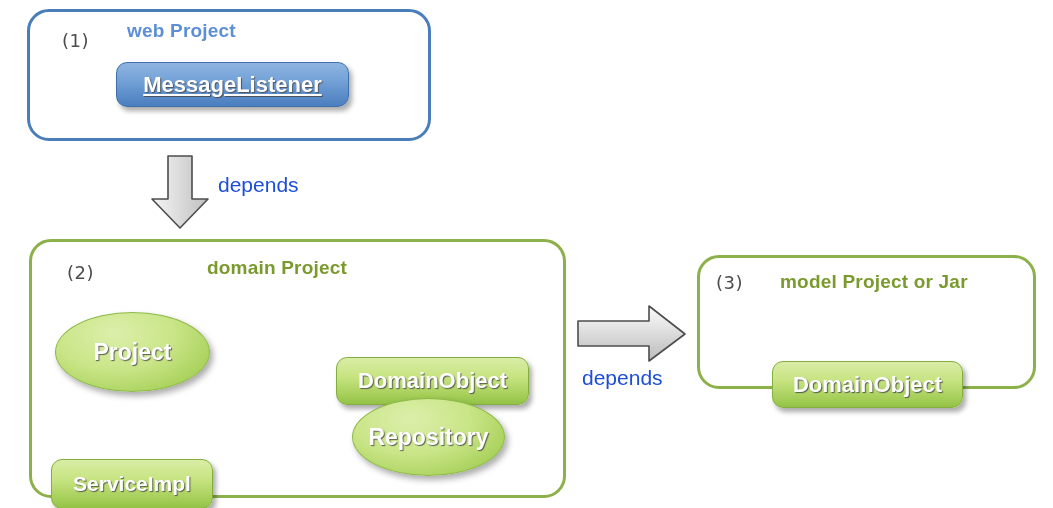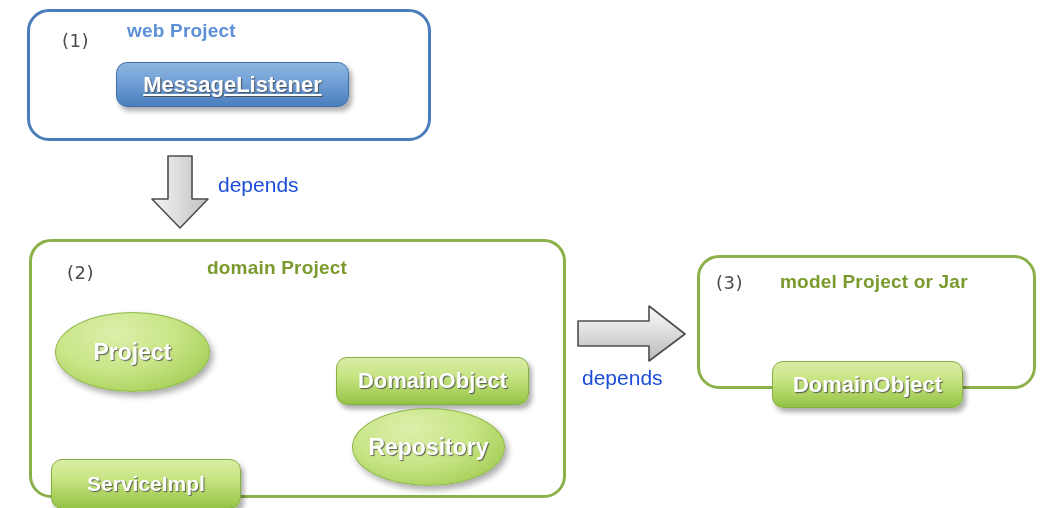--- a/index.html
+++ b/index.html
@@ -98,23 +98,23 @@
     background:linear-gradient(to bottom,#D9EDA6 0%,#C7E482 40%,#A6CF5A 80%,#93C247 100%);
   }
   .node.green-ellipse-fill{
     background:radial-gradient(ellipse at 38% 26%, #DCEFAB 0%, #C9E587 45%, #AAD25D 78%, #97C44A 100%);
     border:1px solid #8CB945;
   }
 
   
   .n-messagelistener{ left:116px; top:62px;  width:233px; height:45px;  font-size:22px;text-decoration:underline; }
   .n-service{        left:55px;  top:312px; width:155px; height:80px;  font-size:23px; }
-  .n-serviceimpl{    left:51px;  top:411px; width:190px; height:50px;  font-size:21px; }
+  .n-serviceimpl{    left:51px;  top:411px; width:162px; height:50px;  font-size:21px; }
   .n-domainobject2{  left:336px; top:309px; width:193px; height:48px;  font-size:22px; }
-  .n-repository{     left:352px; top:408px; width:153px; height:78px;  font-size:23px; }
+  .n-repository{     left:352px; top:398px; width:153px; height:78px;  font-size:23px; }
   .n-domainobject3{  left:772px; top:313px; width:191px; height:47px;  font-size:22px; }
 
   
   .arrow{ position:absolute; }
   .arrow-down{ left:151px; top:155px; width:60px; height:75px; }
   .arrow-right{ left:577px; top:305px; width:110px; height:58px; }
 
   .arrow-label{
     position:absolute;
     font-size:21px;

